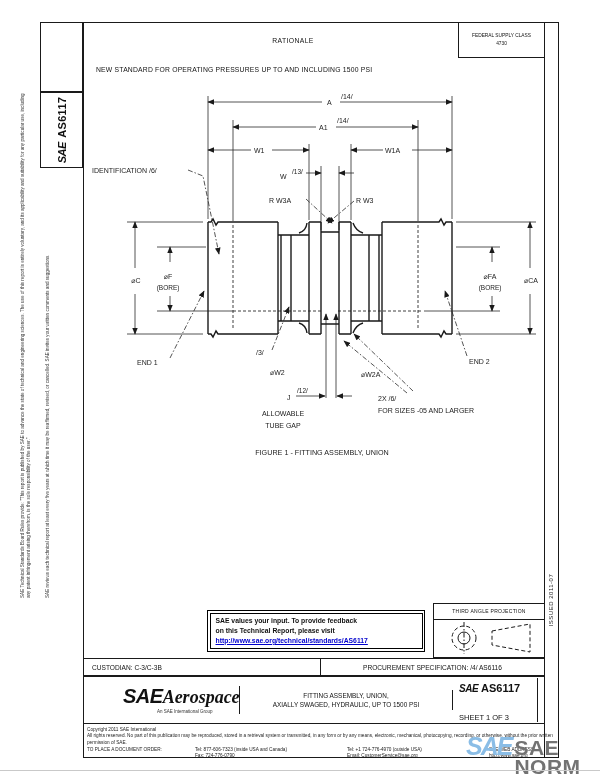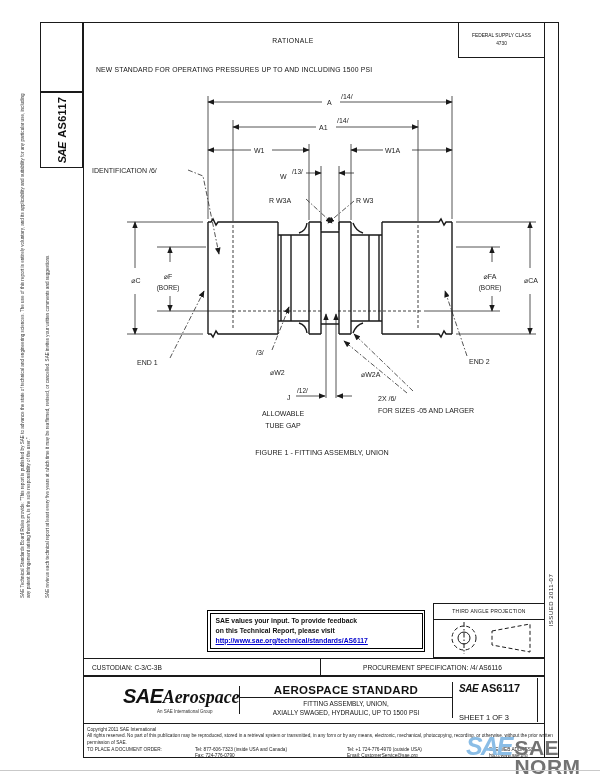--- a/index.html
+++ b/index.html
@@ -247,21 +247,20 @@
   </div>
 
   <div class="abs bordered tb" style="left:83px;top:676px;width:462px;height:48px;border-width:1.6px;">
     <div class="tb-cell tb-logo">
       <div>
         <span class="sae-logo big">SAE</span><span class="aero">Aerospace</span>
       </div>
       <div class="sub">An SAE International Group</div>
     </div>
     <div class="tb-cell tb-mid">
-      <div class="head">AEROSPACE STANDARD</div>
       <div class="body">
         <div>FITTING ASSEMBLY, UNION,</div>
         <div>AXIALLY SWAGED, HYDRAULIC, UP TO 1500 PSI</div>
       </div>
     </div>
     <div class="tb-cell tb-num">
       <div class="numrow">
         <span class="sae-logo">SAE</span><span>AS6117</span>
       </div>
       <div class="sheet">SHEET 1 OF 3</div>

